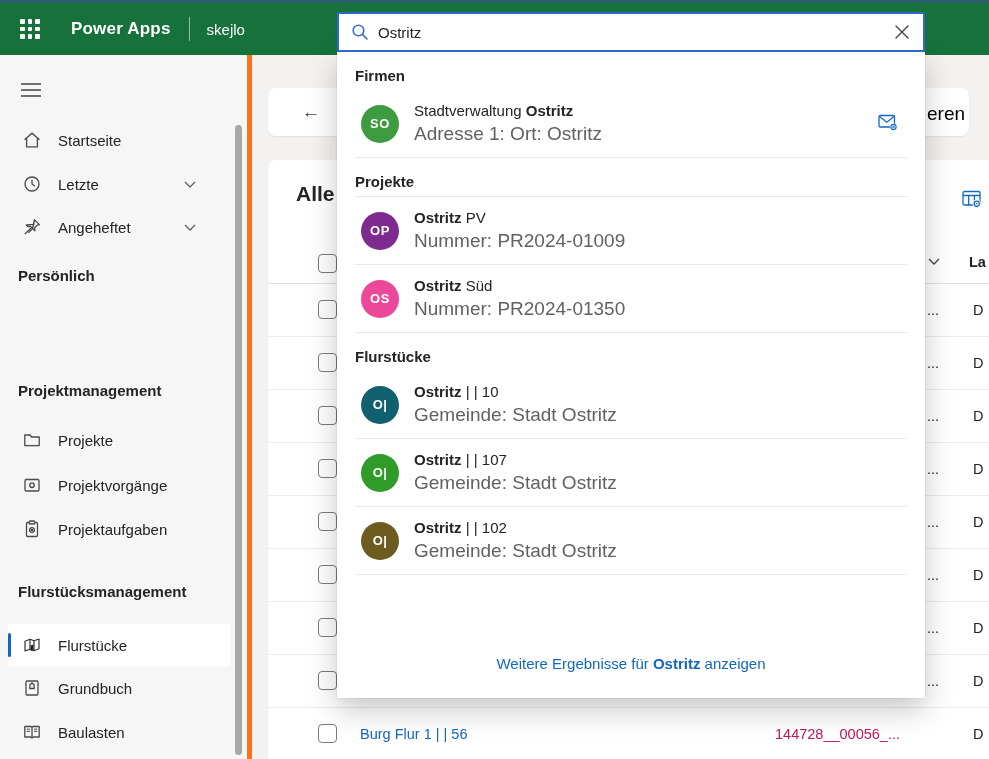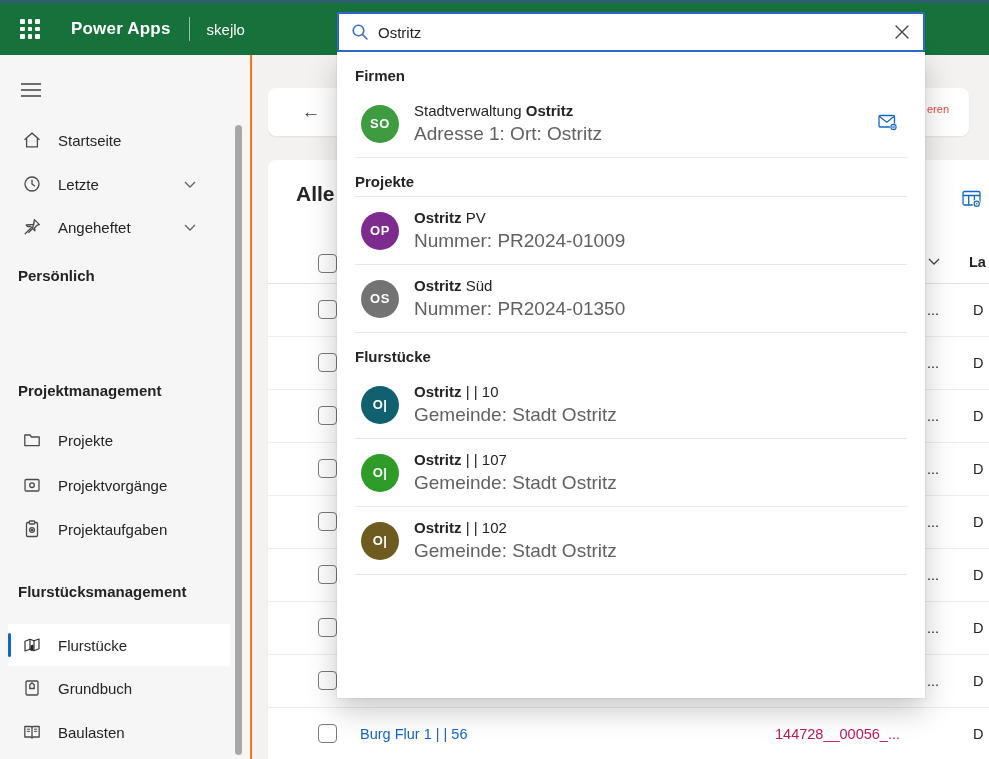--- a/index.html
+++ b/index.html
@@ -15,37 +15,37 @@
   .env-divider { width:1px; height:24px; background:rgba(255,255,255,.55); margin-left:18px; }
   .env-name { color:#fff; font-size:15px; margin-left:17px; }
 
   
   .search-box { position:absolute; left:337px; top:12px; width:588px; height:40px; background:#fff; border:2px solid #2e68cc; border-radius:2px; display:flex; align-items:center; z-index:60; }
   .search-box svg.mag { margin-left:12px; }
   .search-input { flex:1; border:none; outline:none; font-family:"Liberation Sans",sans-serif; font-size:15px; color:#242424; margin-left:9px; background:transparent; }
   .search-clear { width:30px; height:30px; margin-right:6px; display:flex; align-items:center; justify-content:center; cursor:pointer; }
 
   
-  .sidebar { position:absolute; left:0; top:55px; width:252px; height:704px; background:#f6f6f6; border-right:2px solid #f97316; z-index:10; }
+  .sidebar { position:absolute; left:0; top:55px; width:252px; height:704px; background:#f6f6f6; border-right:5px solid #f97316; z-index:10; }
   .side-row { position:absolute; left:0; width:232px; height:40px; display:flex; align-items:center; cursor:pointer; }
   .side-row .ic { width:20px; height:20px; margin-left:22px; flex:none; }
   .side-row .lbl { font-size:15px; margin-left:16px; white-space:nowrap; }
   .side-hdr { position:absolute; left:18px; font-weight:700; font-size:15px; color:#242424; white-space:nowrap; }
   .side-row .chev { position:absolute; right:36px; }
   .side-row.selected { background:#fff; left:8px; width:222px; height:42px; }
   .side-row.selected::before { content:""; position:absolute; left:0; top:9px; width:3px; height:24px; background:#1267c1; border-radius:2px; }
   .side-row.selected .ic { margin-left:14px; }
   .hamburger { position:absolute; left:20px; top:27px; width:22px; cursor:pointer; }
   .side-scrollbar { position:absolute; left:235px; top:70px; width:7px; height:630px; background:#a8a8a8; border-radius:4px; }
 
   
   .main { position:absolute; left:253px; top:55px; width:736px; height:704px; background:#f3f2f1; }
   .command-card { position:absolute; left:15px; top:33px; width:701px; height:48px; background:#fff; border-radius:8px; box-shadow:0 1px 2px rgba(0,0,0,.07); }
   .back-btn { position:absolute; left:28px; top:9px; width:30px; height:30px; display:flex; align-items:center; justify-content:center; font-size:19px; color:#424242; cursor:pointer; }
-  .cmd-partial { position:absolute; left:659px; top:15px; font-size:11px; color:#ef4444; white-space:nowrap; }
+  .cmd-partial { position:absolute; left:659px; top:15px; font-size:19px; color:#000000; white-space:nowrap; }
 
   .grid-card { position:absolute; left:15px; top:105px; width:721px; height:599px; background:#fff; border-radius:8px 0 0 0; box-shadow:0 1px 2px rgba(0,0,0,.07); }
   .view-title { position:absolute; left:28px; top:22px; font-size:21px; font-weight:700; color:#242424; white-space:nowrap; }
   .cols-btn { position:absolute; left:693px; top:28px; cursor:pointer; }
   .grid-header { position:absolute; left:0; top:83px; width:721px; height:41px; border-bottom:1px solid #e2e2e2; }
   .grid-header .hdr-chev { position:absolute; left:660px; top:15px; }
   .grid-header .hdr-lbl { position:absolute; left:701px; top:11px; font-size:14.5px; font-weight:700; }
   .grid-rows { position:absolute; left:0; top:124px; width:721px; }
   .grid-row { position:relative; width:721px; height:53px; border-bottom:1px solid #ededed; }
   .checkbox { position:absolute; left:50px; top:50%; margin-top:-10px; width:19px; height:19px; border:1.5px solid #7a7a7a; border-radius:4px; background:#fff; cursor:pointer; }
@@ -307,21 +307,21 @@
   <div class="rs-item">
     <div class="avatar" style="background: rgb(125, 43, 143);">OP</div>
     <div class="item-text">
       <div class="rs-title"><span></span><b>Ostritz</b><span> PV</span></div>
       <div class="rs-sub">Nummer: PR2024-01009</div>
     </div>
   </div>
   <div class="rs-div"></div>
 
   <div class="rs-item">
-    <div class="avatar" style="background: #737373;">OS</div>
+    <div class="avatar" style="background: #ec4899;">OS</div>
     <div class="item-text">
       <div class="rs-title"><span></span><b>Ostritz</b><span> Süd</span></div>
       <div class="rs-sub">Nummer: PR2024-01350</div>
     </div>
   </div>
   <div class="rs-div"></div>
 
   <div class="rs-hdr">Flurstücke</div>
 
   <div class="rs-item">
@@ -344,13 +344,14 @@
 
   <div class="rs-item">
     <div class="avatar" style="background: rgb(110, 91, 32);">O|</div>
     <div class="item-text">
       <div class="rs-title"><span></span><b>Ostritz</b><span> | | 102</span></div>
       <div class="rs-sub">Gemeinde: Stadt Ostritz</div>
     </div>
   </div>
   <div class="rs-div"></div>
 
+  <div class="rs-footer"><span>Weitere Ergebnisse für </span><b>Ostritz</b><span> anzeigen</span></div>
 </div>
 
 </body></html>

